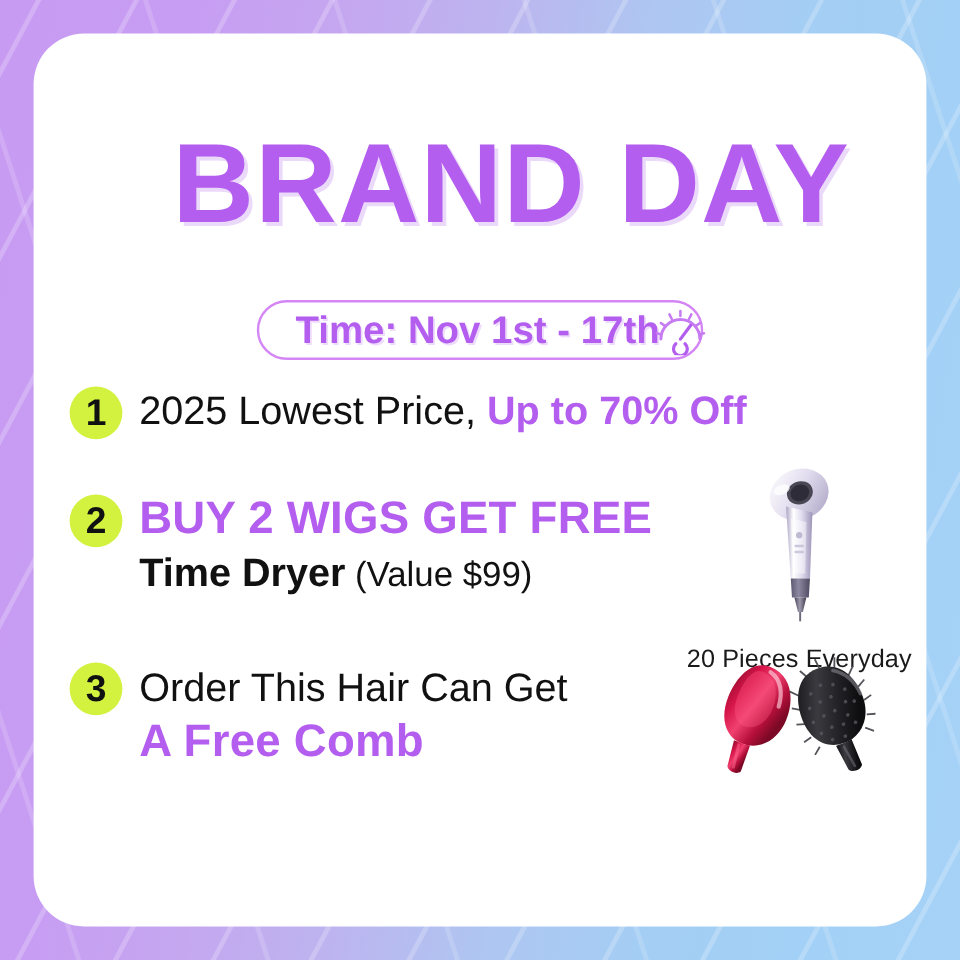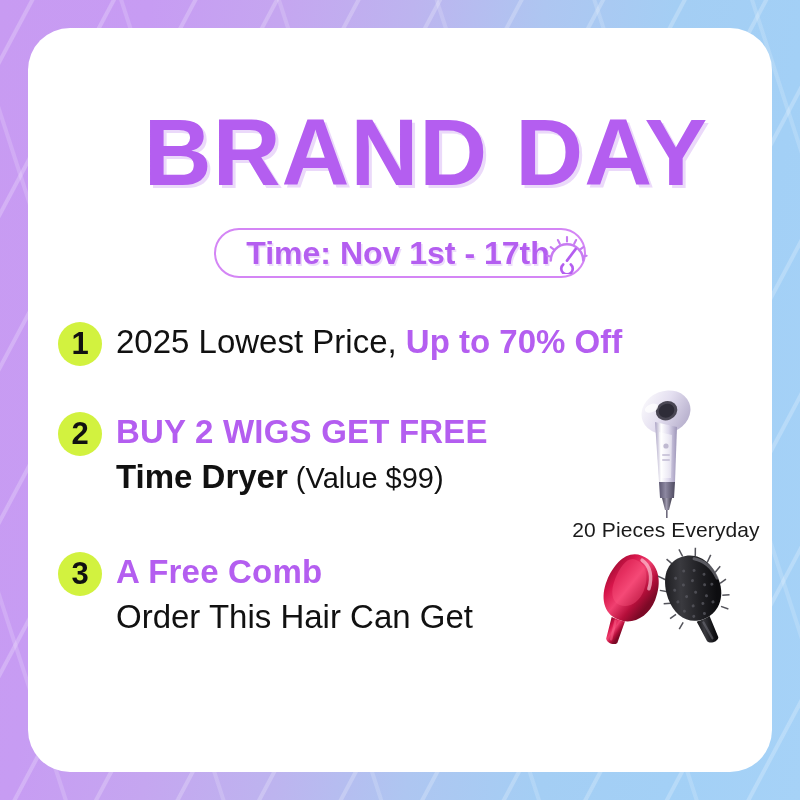--- a/index.html
+++ b/index.html
@@ -96,20 +96,21 @@
   .pill {
     position: relative;
     display: inline-flex;
     align-items: center;
     justify-content: center;
     height: 50px;
     padding: 0 34px 0 30px;
     border: 2.5px solid #d486f5;
     border-radius: 30px;
     box-sizing: border-box;
+    margin-top: 22px;
   }
   .pill-text {
     font-size: 32px;
     font-weight: bold;
     color: #b45ef0;
     letter-spacing: 0px;
     white-space: nowrap;
     text-shadow: 1.5px 1.5px 0 rgba(190,130,240,0.28);
   }
   .gauge-icon {
@@ -159,21 +160,21 @@
     font-size: 33px;
     color: #111111;
     line-height: 44px;
     text-align: right;
   }
   .l1 .accent {
     color: #b45ef0;
     font-weight: bold;
   }
   .l-purple-bold {
-    font-size: 33px;
+    font-size: 38px;
     font-weight: bold;
     color: #b45ef0;
     line-height: 44px;
     letter-spacing: 0.2px;
   }
   .l-black {
     font-size: 33px;
     font-weight: bold;
     color: #111111;
     line-height: 46px;
@@ -204,21 +205,21 @@
     display: flex;
     align-items: center;
     justify-content: center;
   }
   .product-img-combs { height: 108px; }
 
   .product-caption {
     font-size: 21px;
     color: #1a1a1a;
     letter-spacing: 0.1px;
-    margin-top: 0;
+    margin-top: 20px;
     white-space: nowrap;
   }
 </style>
 </head>
 <body>
 
 <div class="poster">
   <div class="streaks"></div>
   <div class="streaks2"></div>
 
@@ -257,22 +258,22 @@
         <div class="badge">2</div>
         <div class="offer-lines">
           <div class="line l-purple-bold">BUY 2 WIGS GET FREE</div>
           <div class="line"><span class="l-black">Time Dryer</span><span class="value-note">(Value $99)</span></div>
         </div>
       </div>
 
       <div class="offer offer-3">
         <div class="badge">3</div>
         <div class="offer-lines">
+          <div class="line l-black-reg">Order This Hair Can Get</div>
           <div class="line l-purple-bold">A Free Comb</div>
-          <div class="line l-black-reg">Order This Hair Can Get</div>
         </div>
       </div>
 
     </div>
 
     <div class="product product-dryer">
       <div class="product-img">
         <svg width="120" height="132" viewBox="0 0 120 132">
           <defs>
             <linearGradient id="barrelGrad" x1="0" y1="0" x2="1" y2="0">

